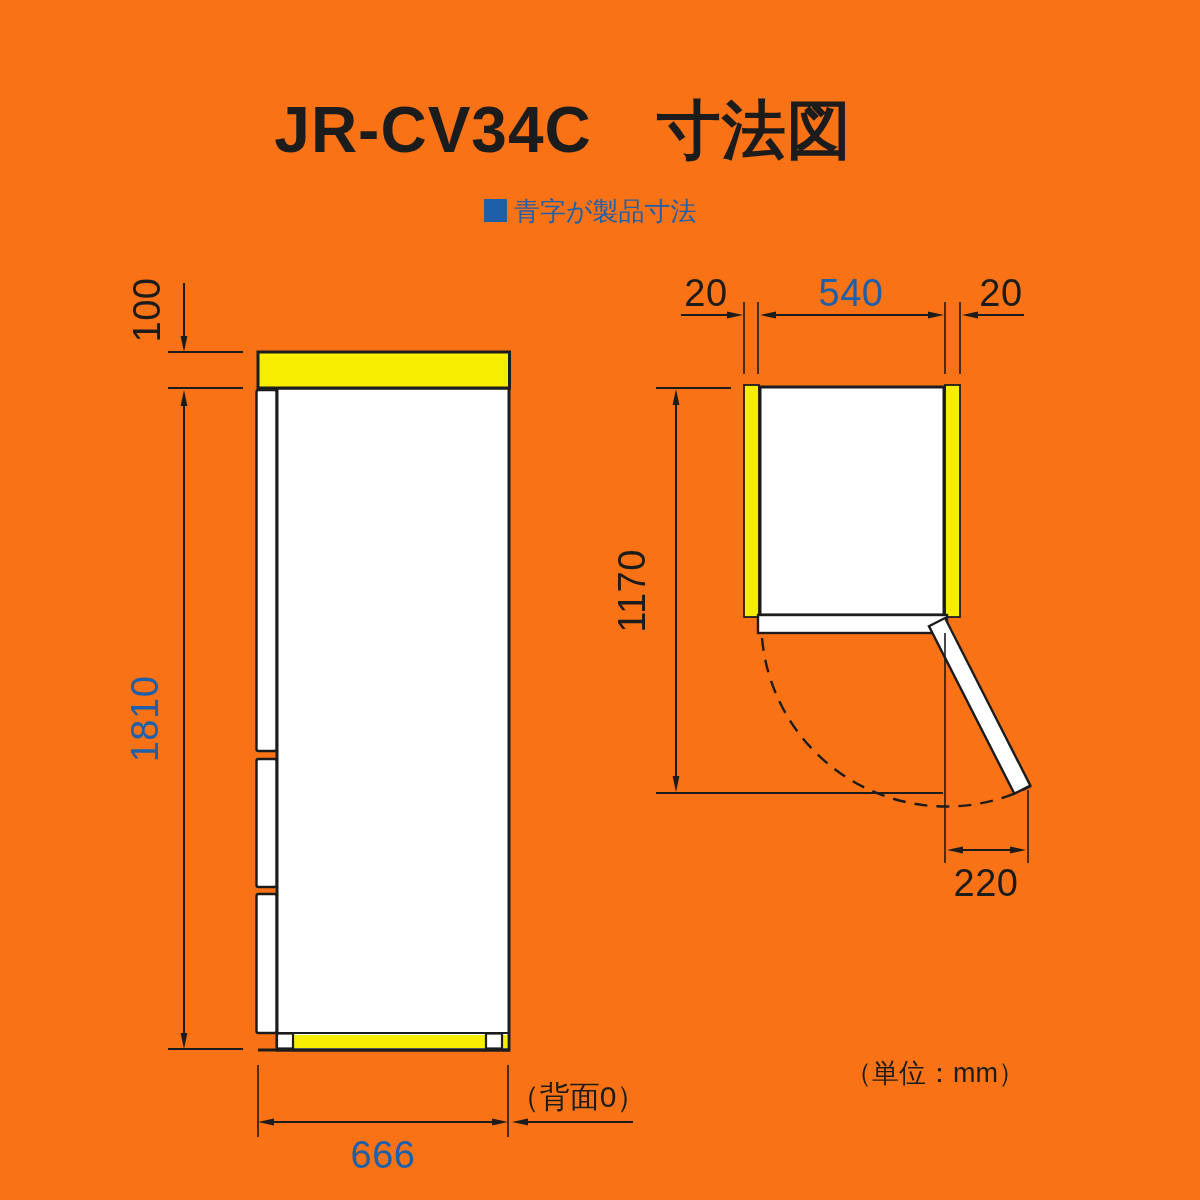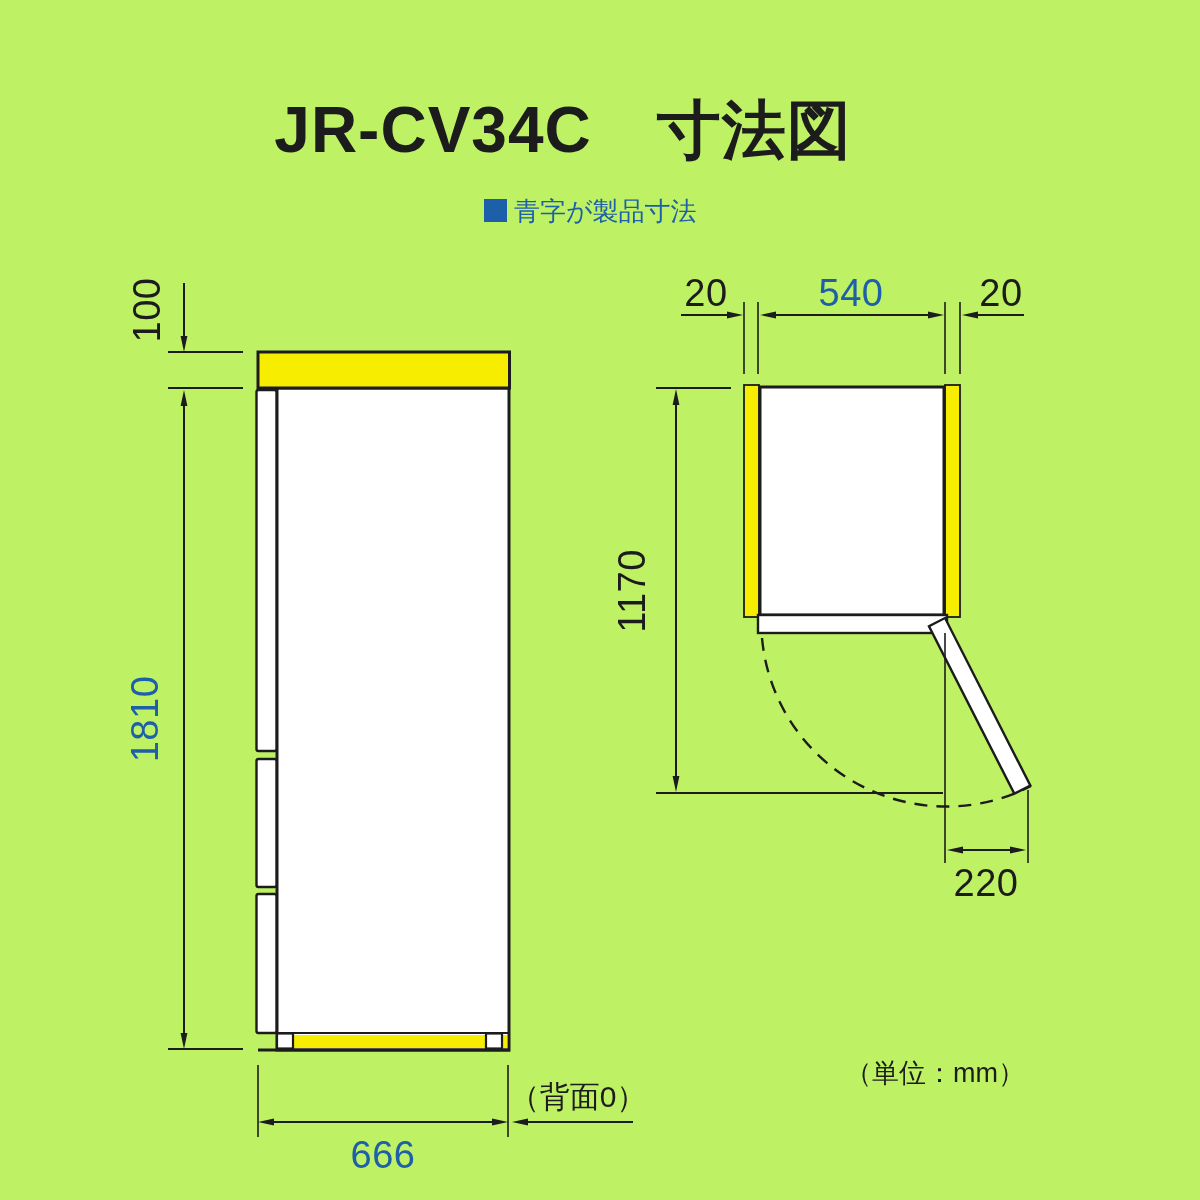--- a/index.html
+++ b/index.html
@@ -4,21 +4,21 @@
 <style>
   :root{
     --blue:#1d5fa9;
     --yellow:#f7ed00;
     --line:#1c1c1c;
   }
   html,body{margin:0;padding:0;background:#ffffff;}
   .stage{
     position:relative;
     width:1200px;height:1200px;
-    background:#bef264;
+    background:#f97316;
     overflow:hidden;
   }
   svg{display:block;}
   svg text{
     font-family:"Liberation Sans","DejaVu Sans",sans-serif;
     fill:var(--line);
   }
   .title-text{font-size:64px;font-weight:bold;letter-spacing:1px;}
   .legend-text{font-size:26px;fill:var(--blue);font-weight:500;}
   .num{font-size:38px;letter-spacing:0.5px;}

